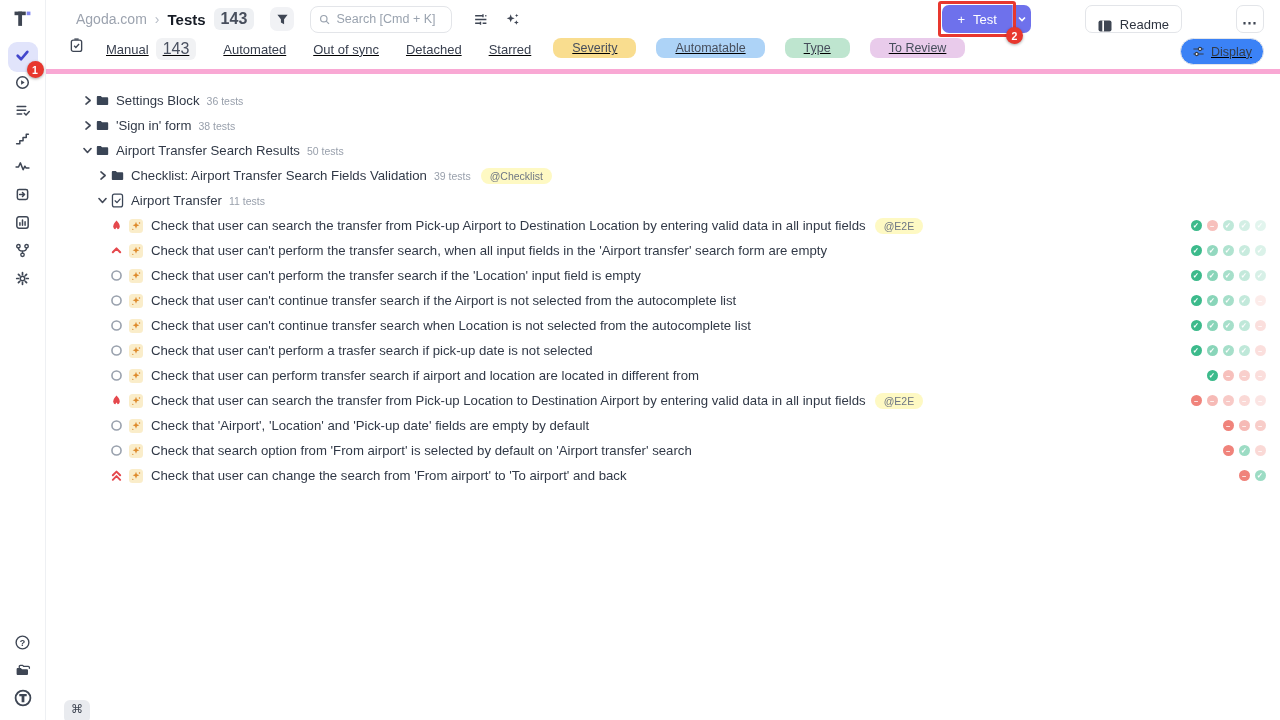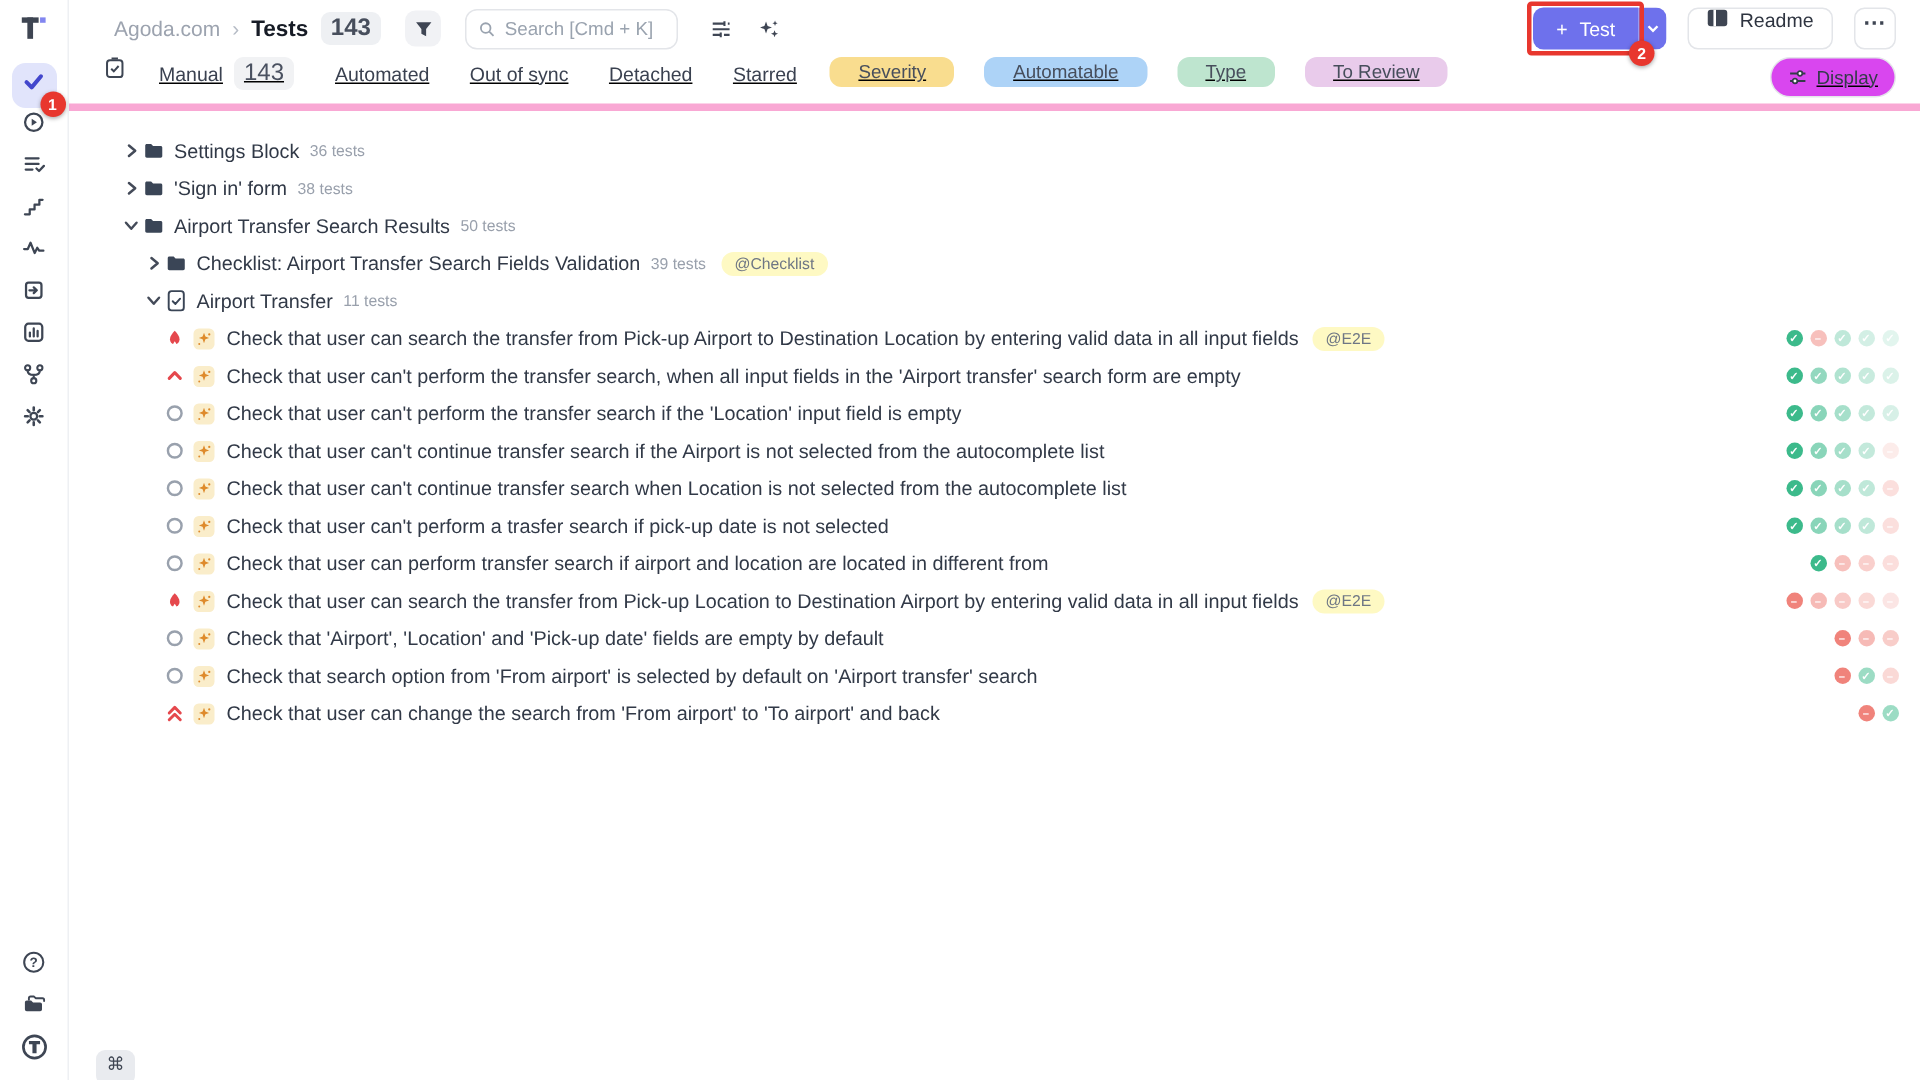--- a/index.html
+++ b/index.html
@@ -45,36 +45,36 @@
   .ann-wrap { position:relative; }
   .btn-test { height:28px; background:#6E71EC; color:#fff; border:none; border-radius:7px 0 0 7px;
     padding:0 15px; font-size:13px; font-weight:500; display:flex; align-items:center; gap:8px;
     cursor:pointer; font-family:"Liberation Sans", sans-serif; }
   .btn-test-caret { width:19px; background:#6E71EC; border:none; border-left:1px solid rgba(255,255,255,.3);
     border-radius:0 7px 7px 0; color:#fff; display:flex; align-items:center; justify-content:center; cursor:pointer; }
   .ann-box { position:absolute; left:-4px; top:-4px; right:-4px; bottom:-4px;
     border:3px solid #E8372E; border-radius:3px; pointer-events:none; z-index:20; }
   .ann-box .red-badge { position:absolute; right:-10px; bottom:-10px; }
   .btn-ghost { height:28px; background:#fff; border:1px solid #E3E5E9; border-radius:7px;
-    padding:0 12px; font-size:13px; color:#2E3440; display:flex; align-items:flex-start; gap:8px;
-    cursor:pointer; font-family:"Liberation Sans", sans-serif; }
+    padding:0 12px; font-size:13px; color:#2E3440; display:flex; align-items:flex-end; gap:8px;
+    cursor:pointer; font-family:"Liberation Sans", sans-serif;margin-left:40px; }
   .btn-more { width:28px; padding:0; justify-content:center; font-size:15px; letter-spacing:1px;
     color:#3E4552; font-weight:bold; }
 
   
   .toolbar { height:36px; display:flex; align-items:flex-start; padding:0 16px 0 23px;
     border-bottom:5px solid #f9a8d4;text-decoration:underline; }
   .clip-icon { color:#3E4654; margin-right:22px; display:flex; }
   .tabs { display:flex; align-items:center; gap:27px; }
   .tab { font-size:13px; color:#3A4150; display:flex; align-items:center; cursor:pointer; white-space:nowrap; }
   .tab .count-chip { margin-left:7px; font-weight:normal; color:#4A5160; background:#F1F2F4; }
   .fpills { display:flex; align-items:center; gap:20px; margin-left:22px; }
   .fpill { font-size:12.5px; color:#474E5C; padding:3px 19px; border-radius:8px; cursor:pointer; white-space:nowrap; }
   .btn-display { margin-left:auto; height:27px; border:1px solid #E4E6EA; border-radius:14px;
-    background:#d946ef; padding:0 11px; font-size:12.5px; color:#333B49; display:flex; align-items:center;
+    background:#3b82f6; padding:0 11px; font-size:12.5px; color:#333B49; display:flex; align-items:center;
     gap:6px; cursor:pointer; font-family:"Liberation Sans", sans-serif; }
 
   
   .content { flex:1; position:relative; padding-top:14px; overflow:hidden; }
   .row { height:25px; display:flex; align-items:center; padding-right:12px; white-space:nowrap; cursor:pointer; }
   .chev { width:16px; display:flex; align-items:center; justify-content:center; color:#444B59; flex:0 0 16px; }
   .node-icon { display:flex; align-items:center; justify-content:center; color:#3A4556; margin:0 7px 0 1px; }
   .row-label { font-size:13.2px; color:#313947; margin-right:7px; }
   .row-count { font-size:10.5px; color:#99A0AC; margin-right:8px; }
   .tag-pill { background:#fef9c3; color:#6E7684; font-size:10.5px; padding:2px 9px;

